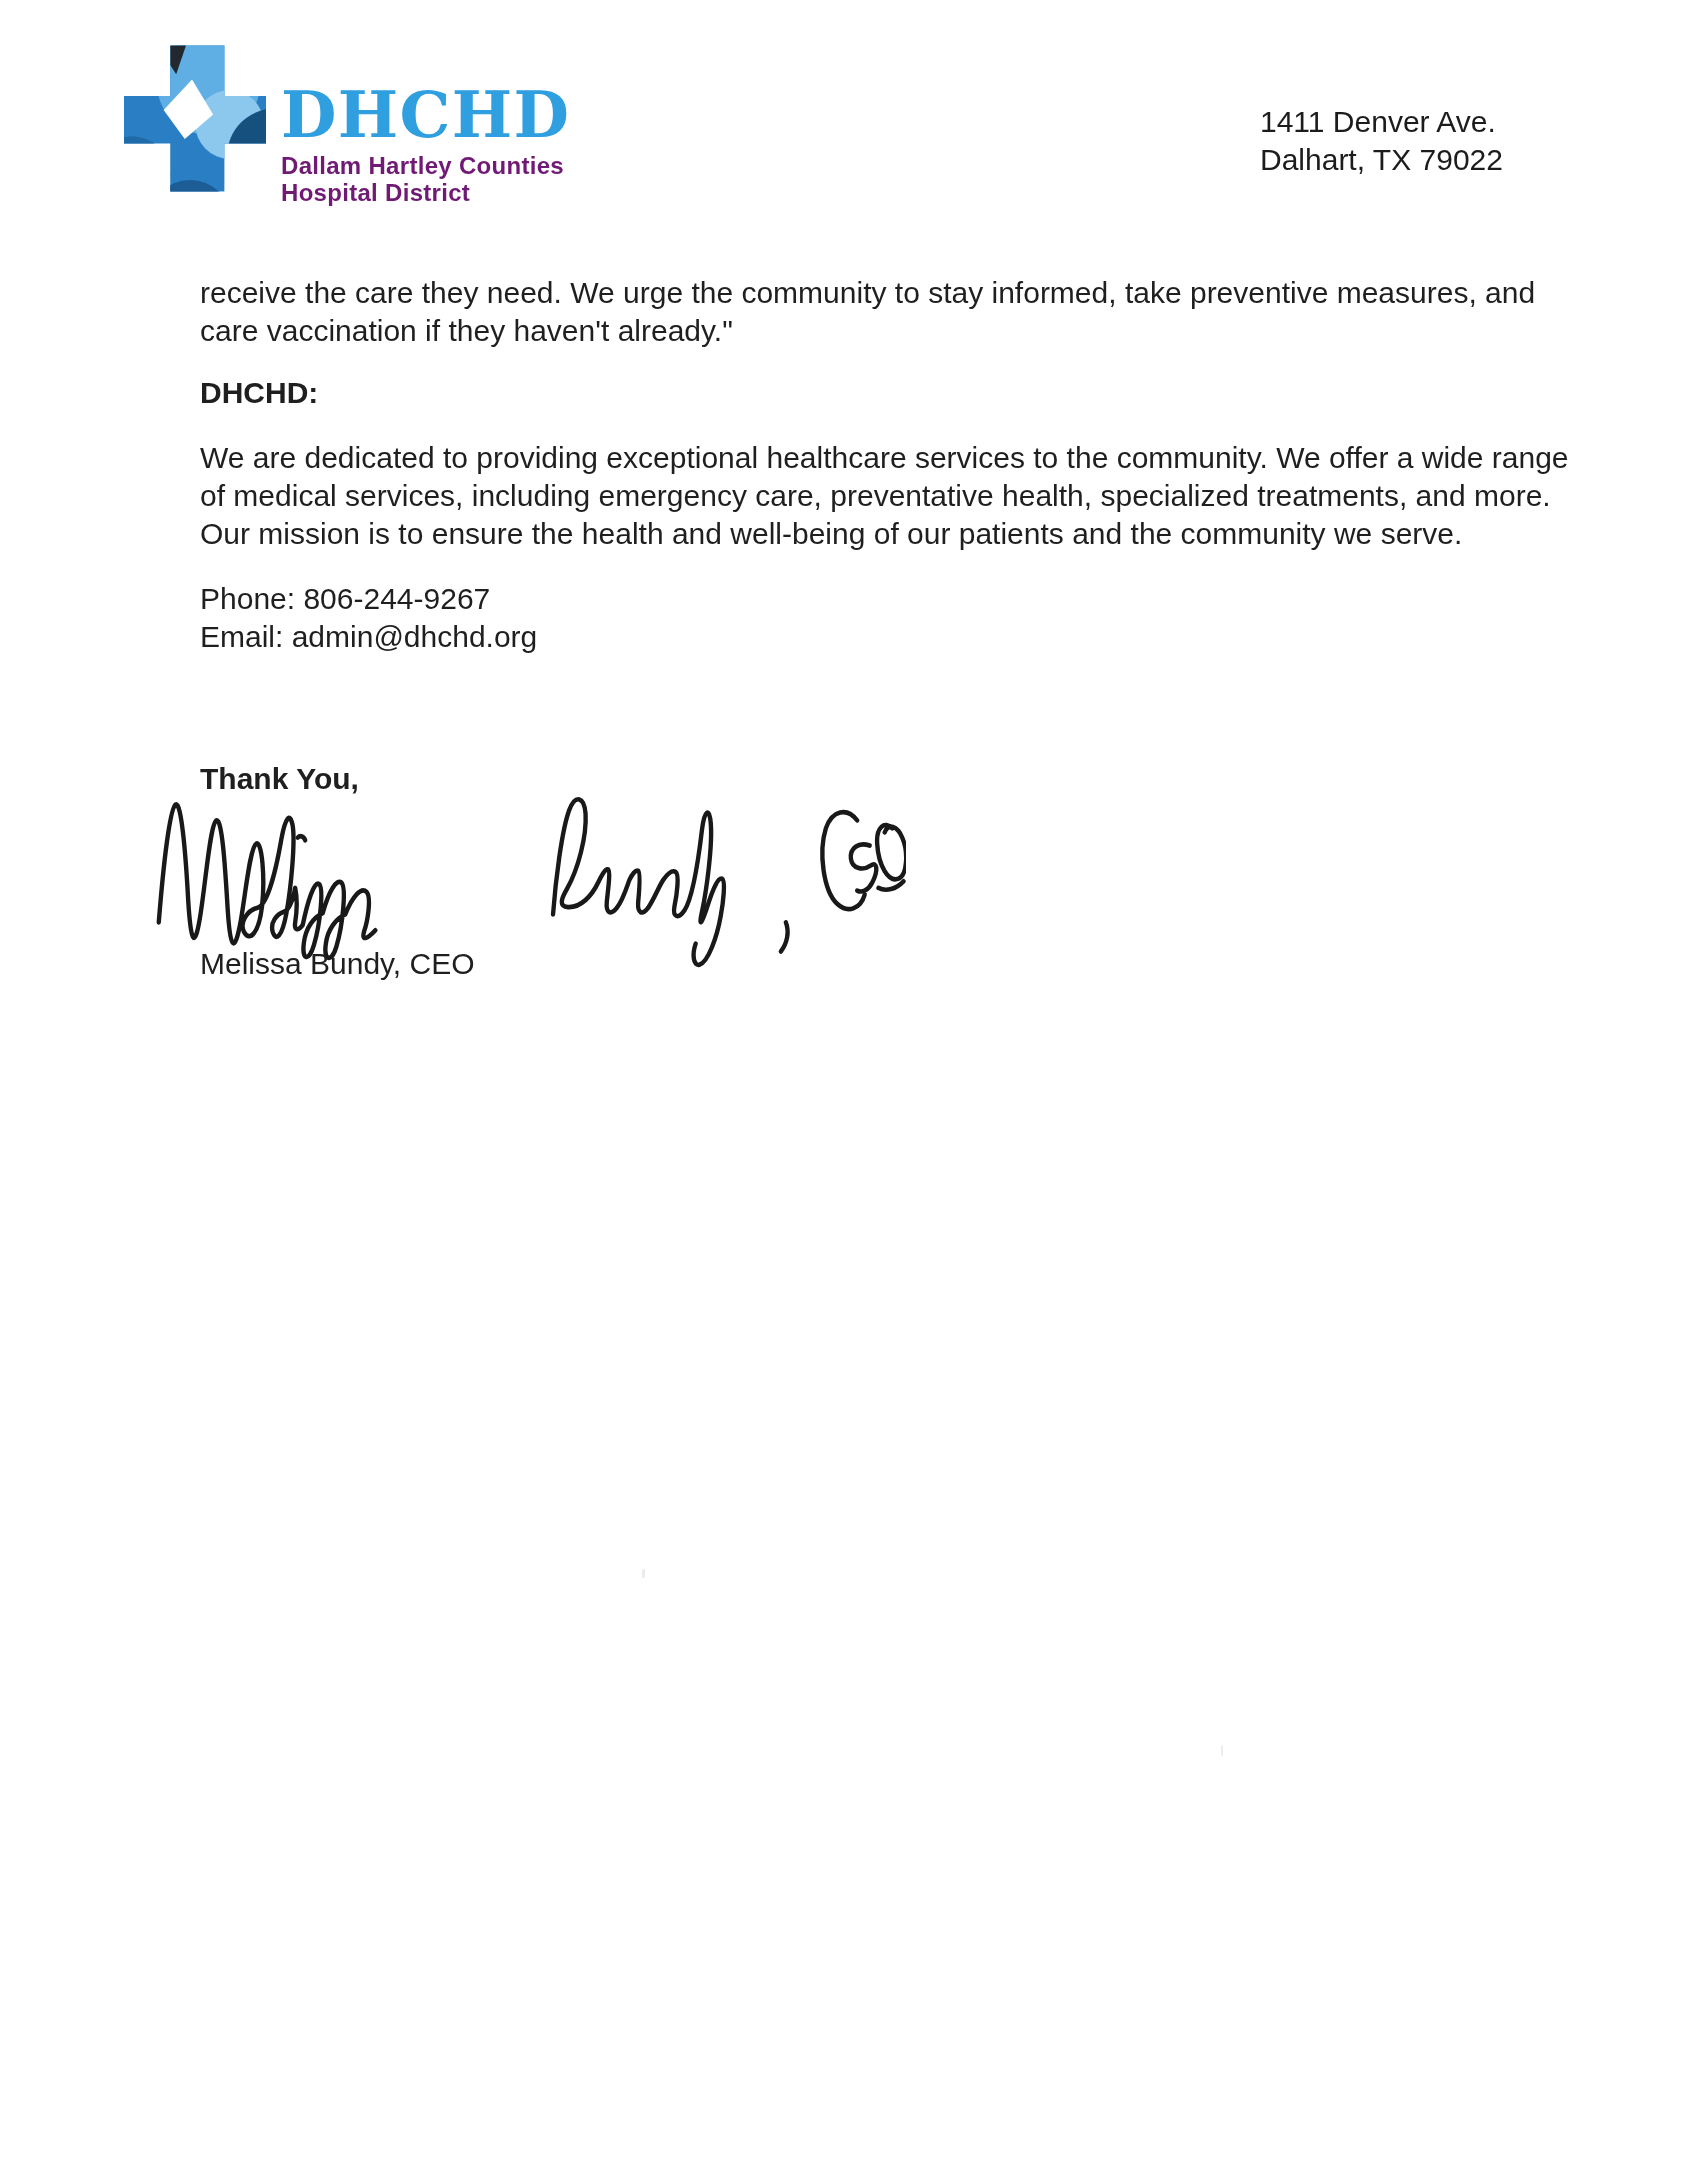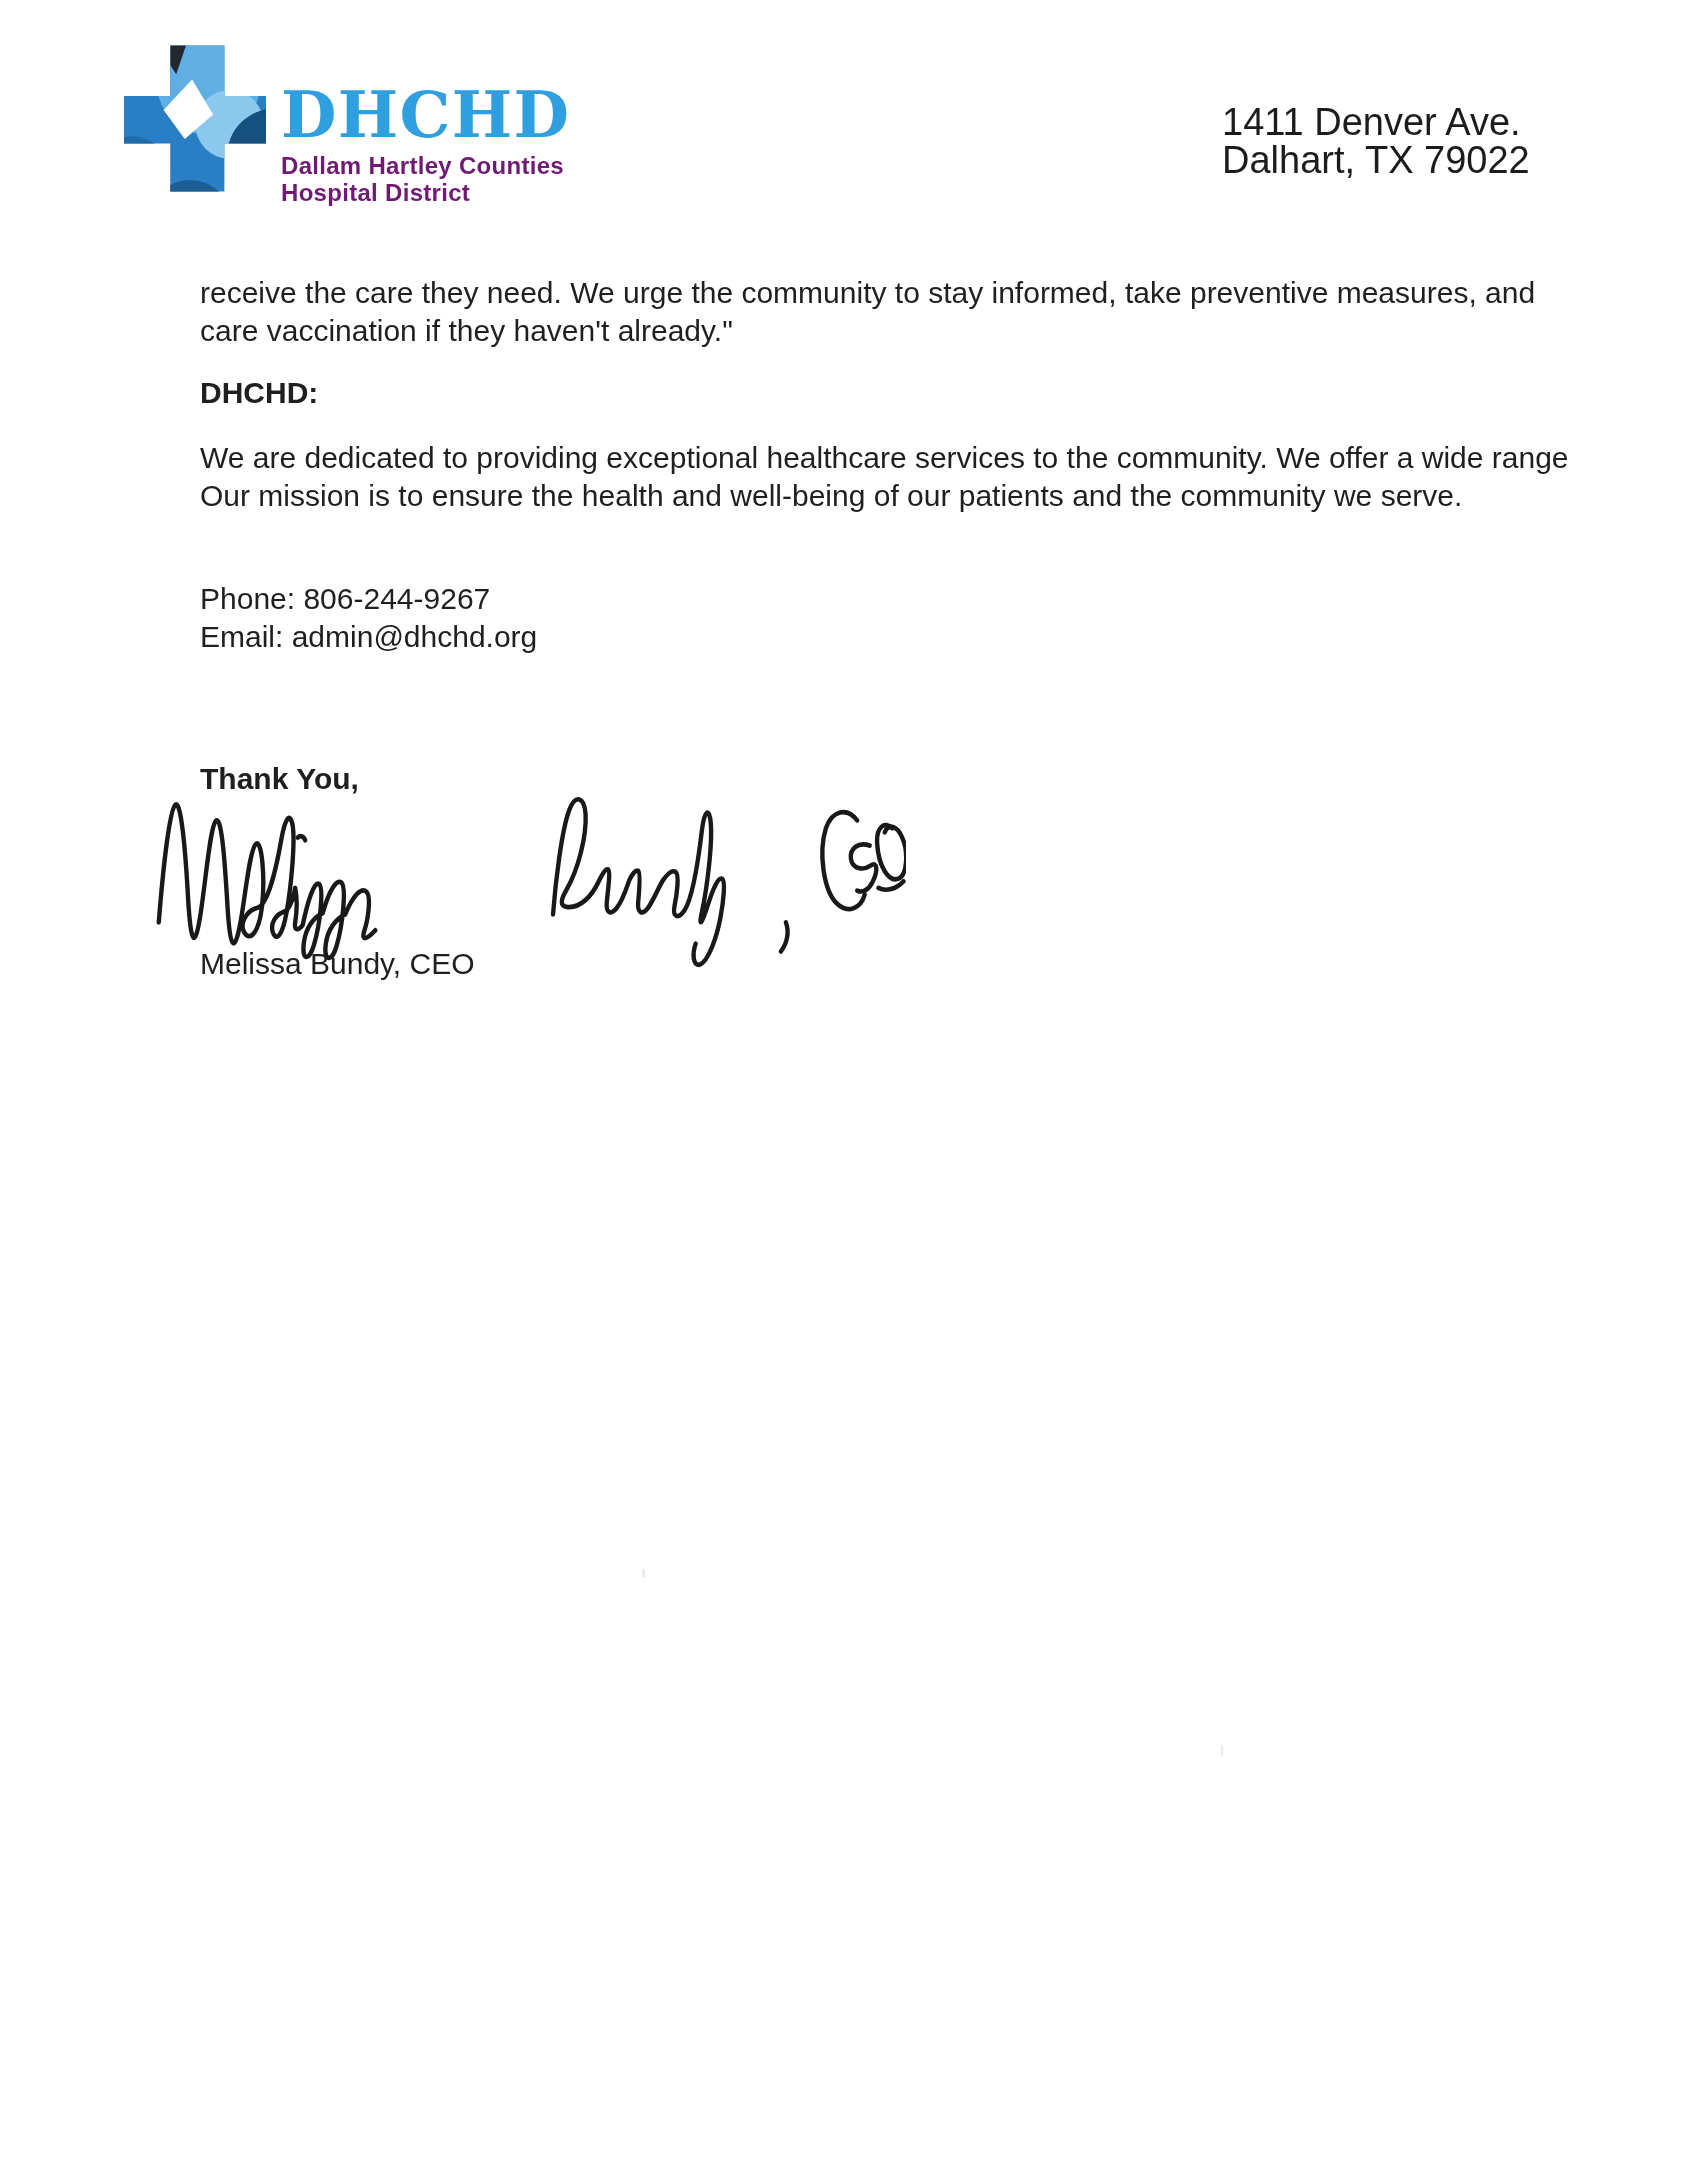--- a/index.html
+++ b/index.html
@@ -34,22 +34,22 @@
   .logo-org {
     margin-top: 5.3px;
     font-size: 24px;
     line-height: 27px;
     font-weight: bold;
     color: #701a75;
     letter-spacing: 0.3px;
   }
   .address-block {
     position: absolute;
-    left: 1222px; top: 103px;
-    font-size: 38px;
+    left: 1260px; top: 103px;
+    font-size: 30px;
     line-height: 38px;
     color: #1c1c1c;
   }
 
   
   .bodyline { font-size: 30px; line-height: 38px; white-space: nowrap; }
   .para1    { position: absolute; left: 200px; top: 274px; }
   .sec-label{ position: absolute; left: 200px; top: 376px; font-size: 30px; font-weight: bold; }
   .para2    { position: absolute; left: 200px; top: 439px; }
   .contact  { position: absolute; left: 200px; top: 580px; }
@@ -113,20 +113,21 @@
 
   <div class="para1">
     <div class="bodyline">receive the care they need. We urge the community to stay informed, take preventive measures, and</div>
     <div class="bodyline">care vaccination if they haven't already."</div>
   </div>
 
   <div class="sec-label">DHCHD:</div>
 
   <div class="para2">
     <div class="bodyline">We are dedicated to providing exceptional healthcare services to the community. We offer a wide range</div>
+    <div class="bodyline">of medical services, including emergency care, preventative health, specialized treatments, and more.</div>
     <div class="bodyline">Our mission is to ensure the health and well-being of our patients and the community we serve.</div>
   </div>
 
   <div class="contact">
     <div class="bodyline">Phone: 806-244-9267</div>
     <div class="bodyline">Email: admin@dhchd.org</div>
   </div>
 
   <div class="closing">Thank You,</div>
 

